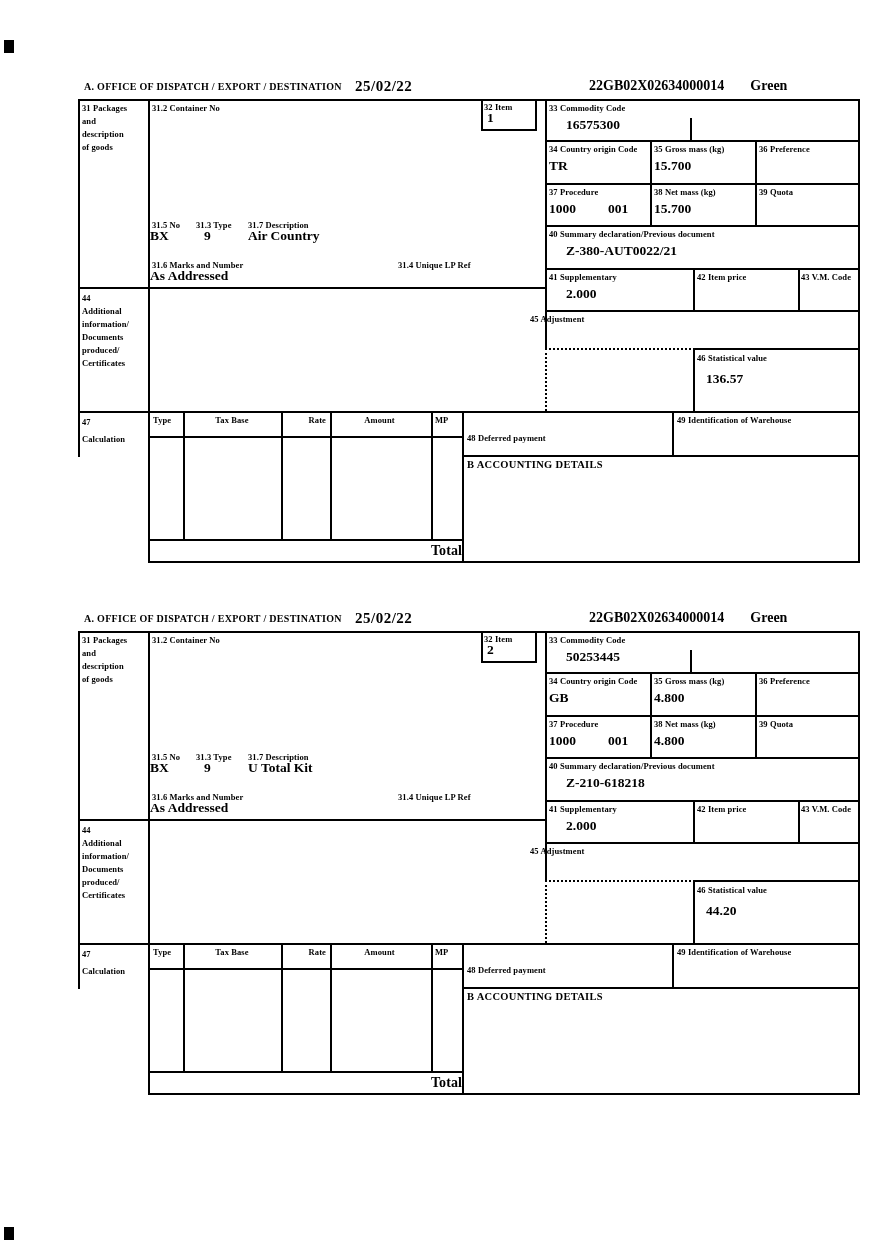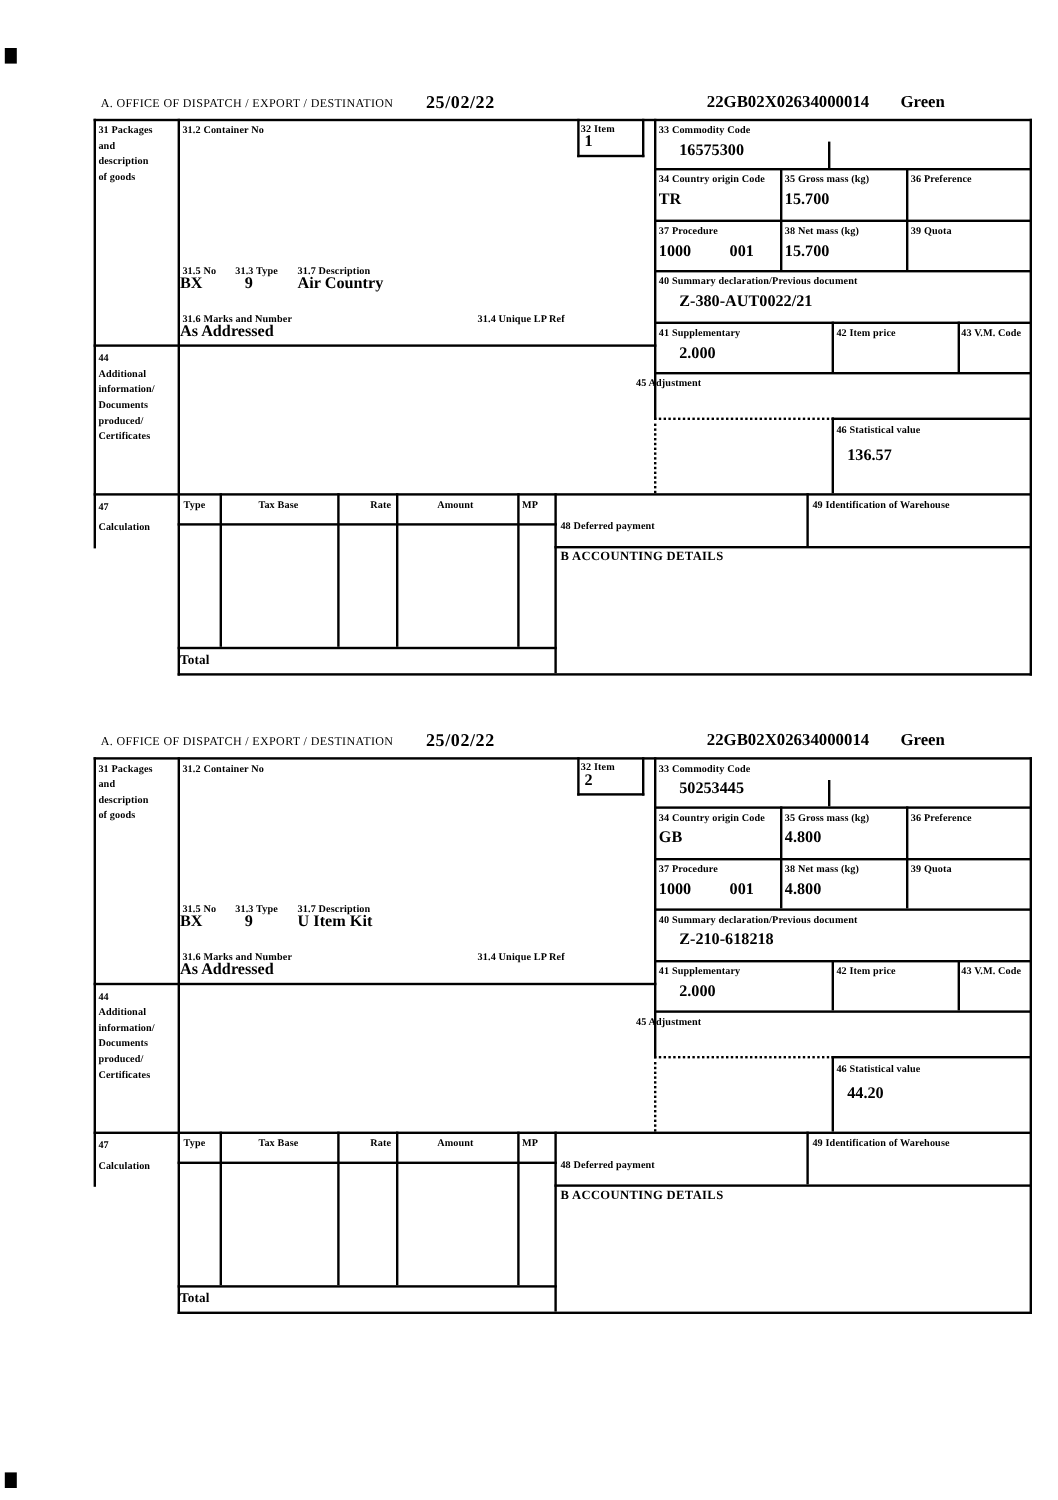--- a/index.html
+++ b/index.html
@@ -42,21 +42,21 @@
   .v-46l{left:693px;top:268px;width:2px;height:63px}
   .v-right{left:858px;top:19px;width:2px;height:464px}
   .v-t1{left:183px;top:331px;width:2px;height:128px}
   .v-t2{left:281px;top:331px;width:2px;height:128px}
   .v-t3{left:330px;top:331px;width:2px;height:128px}
   .v-t4{left:431px;top:331px;width:2px;height:128px}
   .v-t5{left:462px;top:331px;width:2px;height:150px}
   .v-4849{left:672px;top:331px;width:2px;height:44px}
 
   
-  .hdr-title{position:absolute;left:84px;top:1px;font-weight:normal;font-size:10px;letter-spacing:.3px;white-space:nowrap}
+  .hdr-title{position:absolute;left:84px;top:1px;font-weight:bold;font-size:10px;letter-spacing:.3px;white-space:nowrap}
   .hdr-date{position:absolute;left:355px;top:-2px;font-weight:bold;font-size:15px;letter-spacing:.5px;white-space:nowrap}
   .hdr-mrn{position:absolute;left:589px;top:-2px;font-weight:bold;font-size:14px;white-space:nowrap}
   .hdr-mrn .mrn{margin-right:26px}
   .lbl{position:absolute;font-weight:bold;font-size:8.5px;line-height:13px;letter-spacing:.1px;white-space:nowrap}
   .wrap{white-space:normal}
   .val{position:absolute;font-weight:bold;font-size:13.5px;white-space:nowrap}
   .lbl-31{left:82px;top:22px;width:64px}
   .lbl-31-2{left:152px;top:22px}
   .lbl-32{left:484px;top:21px}   .val-item{left:487px;top:30px}
   .lbl-33{left:549px;top:22px}   .val-comm{left:566px;top:37px}
@@ -79,21 +79,21 @@
   .lbl-44{left:82px;top:212px;width:64px}
   .lbl-47{left:82px;top:334px;width:64px;line-height:17px}
   .th-type{left:153px;top:334px}
   .th-taxbase{left:185px;top:334px;width:94px;text-align:center}
   .th-rate{left:283px;top:334px;width:43px;text-align:right}
   .th-amount{left:332px;top:334px;width:95px;text-align:center}
   .th-mp{left:435px;top:334px}
   .lbl-48{left:467px;top:352px}
   .lbl-49{left:677px;top:334px}
   .lbl-acct{left:467px;top:378px;font-size:10.5px;letter-spacing:.3px}
-  .lbl-total{left:150px;top:464px;width:312px;text-align:left;font-size:11px}
+  .lbl-total{left:150px;top:464px;width:312px;text-align:right;font-size:14px}
 </style>
 </head>
 <body>
 
 <div class="page">
   <div class="regmark rm1"></div>
   <div class="regmark rm2"></div>
 
   <div class="sec sec1">
     <div class="hdr-title">A.  OFFICE OF DISPATCH / EXPORT / DESTINATION</div>
@@ -271,21 +271,21 @@
     <div class="lbl lbl-42">42 Item price</div>
     <div class="lbl lbl-43">43 V.M. Code</div>
     <div class="lbl lbl-45">45 Adjustment</div>
     <div class="lbl lbl-46">46 Statistical value</div>
     <div class="val val-stat">44.20</div>
     <div class="lbl lbl-31-5">31.5 No</div>
     <div class="lbl lbl-31-3">31.3 Type</div>
     <div class="lbl lbl-31-7">31.7 Description</div>
     <div class="val val-no">BX</div>
     <div class="val val-ptype">9</div>
-    <div class="val val-gdesc">U Item Kit</div>
+    <div class="val val-gdesc">U Total Kit</div>
     <div class="lbl lbl-31-6">31.6 Marks and Number</div>
     <div class="val val-marks">As Addressed</div>
     <div class="lbl lbl-31-4">31.4 Unique LP Ref</div>
     <div class="lbl lbl-44 wrap">
       <div>44</div>
       <div>Additional</div>
       <div>information/</div>
       <div>Documents</div>
       <div>produced/</div>
       <div>Certificates</div>

